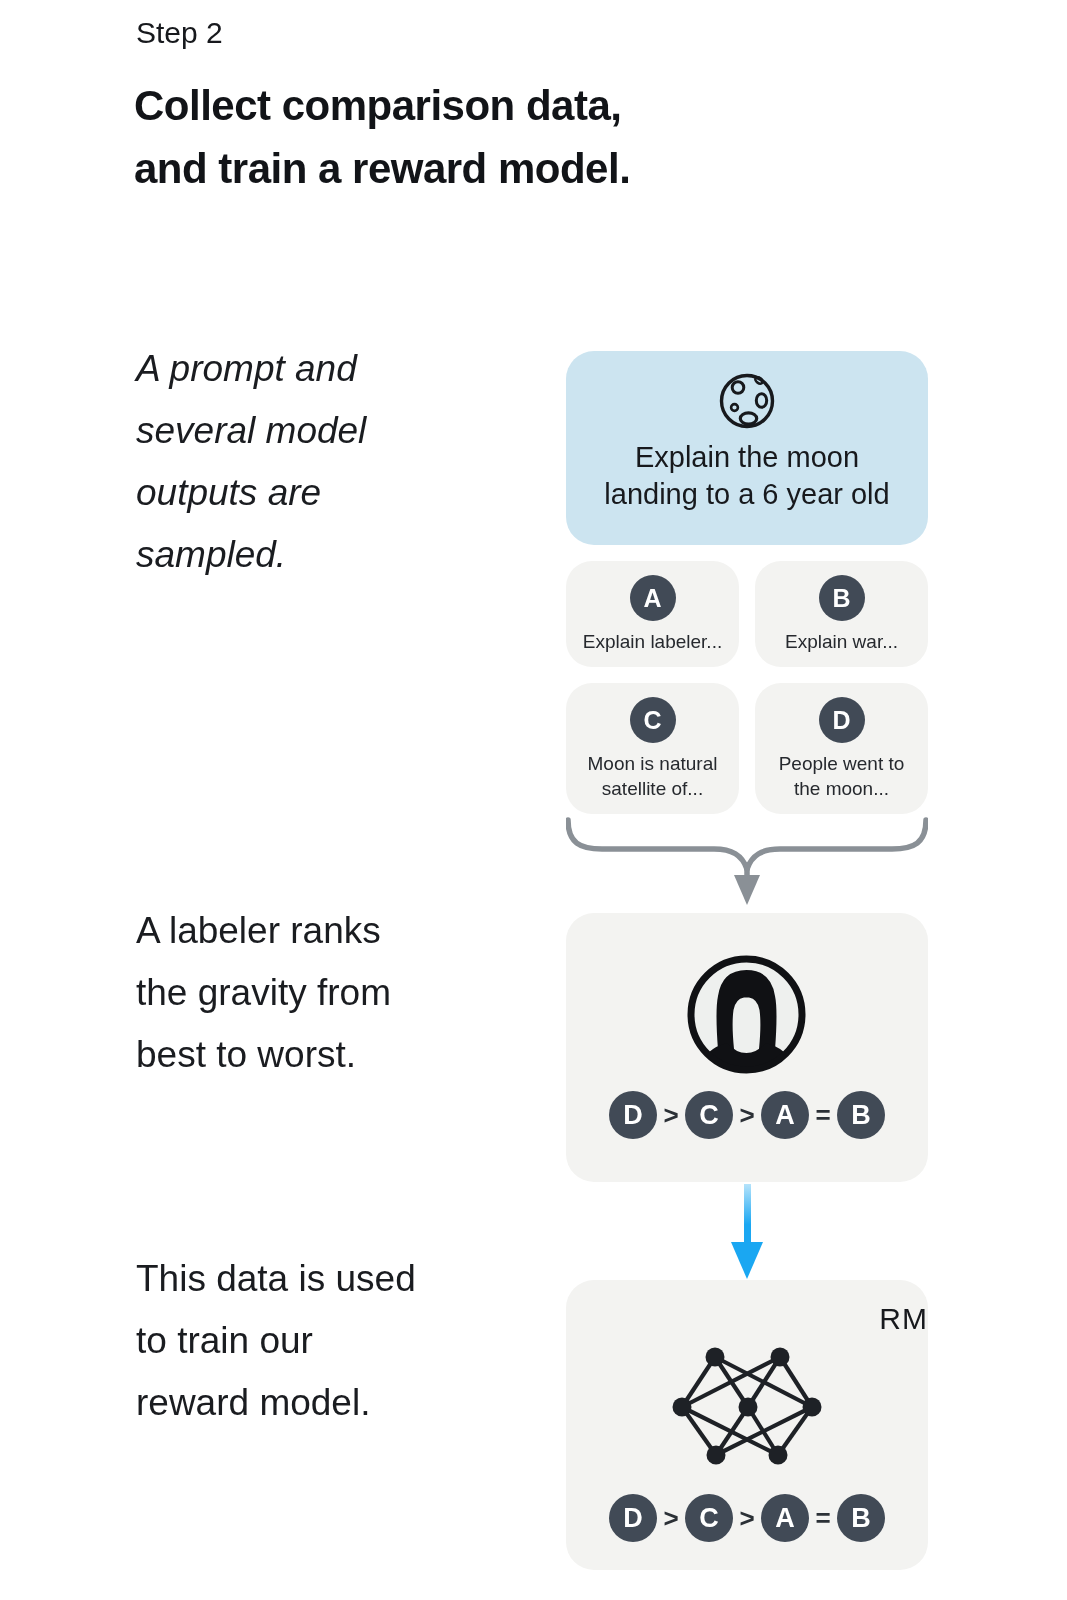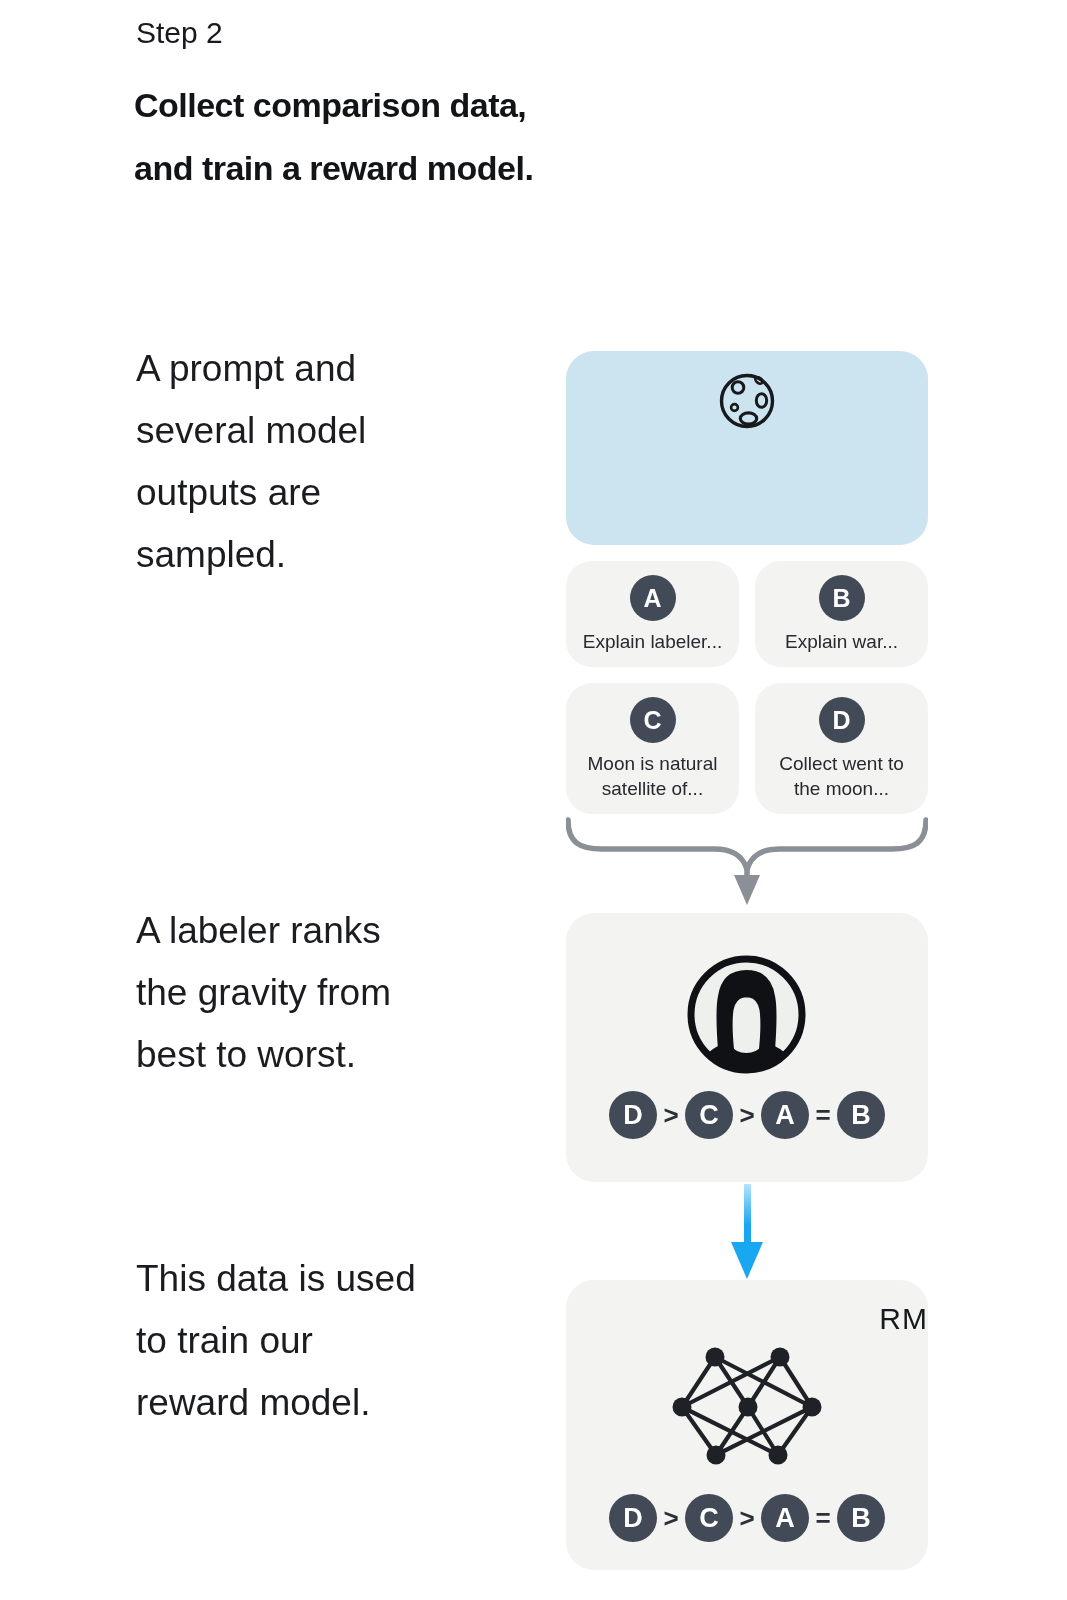--- a/index.html
+++ b/index.html
@@ -3,28 +3,28 @@
 <meta charset="utf-8">
 <style>
   html,body { margin:0; padding:0; background:#ffffff; }
   .page {
     position:relative; width:931px; height:1600px; background:#ffffff;
     font-family:"Liberation Sans", sans-serif; color:var(--text_primary,#17191d);
     overflow:hidden;
   }
   .step-label { position:absolute; left:136px; top:16px; font-size:30px; color:#17191d; }
   .page-title {
-    position:absolute; left:134px; top:74px; font-size:34px; font-weight:bold;
+    position:absolute; left:134px; top:74px; font-size:42px; font-weight:bold;
     line-height:63px; letter-spacing:-0.5px; white-space:pre-line; color:#121418;
   }
   .caption {
     position:absolute; left:136px; font-size:37px; line-height:62px;
     white-space:pre-line; color:#1a1c20; width:440px;
   }
-  #caption-1 { top:338px; }
+  #caption-1 { top:338px;font-style:italic; }
   #caption-2 { top:900px; }
   #caption-3 { top:1248px; }
 
   .prompt-card {
     position:absolute; left:566px; top:351px; width:362px; height:194px;
     background:var(--prompt_card_bg,#cce4f0); border-radius:28px;
     display:flex; flex-direction:column; align-items:center;
   }
   .prompt-card svg { margin-top:21px; }
   .prompt-text {
@@ -117,38 +117,40 @@
     <svg width="58" height="58" viewBox="0 0 58 58">
       <g fill="none" stroke="#17191d">
         <circle cx="29" cy="29" r="25.5" stroke-width="3.4"></circle>
         <circle cx="20" cy="15.5" r="5.8" stroke-width="3"></circle>
         <ellipse cx="41" cy="8.5" rx="4" ry="2.6" stroke-width="2.6" transform="rotate(35 41 8.5)"></ellipse>
         <ellipse cx="43.5" cy="28.5" rx="5.2" ry="6.8" stroke-width="3"></ellipse>
         <circle cx="16.5" cy="35.5" r="3.4" stroke-width="2.6"></circle>
         <ellipse cx="30.5" cy="46.5" rx="8.2" ry="5.6" stroke-width="3.2"></ellipse>
       </g>
     </svg>
+    <div class="prompt-text">Explain the moon
+landing to a 6 year old</div>
   </div>
 
   <div class="out-card" id="output-card-a">
     <div class="out-chip">A</div>
     <div class="out-text">Explain labeler...</div>
   </div>
   <div class="out-card" id="output-card-b">
     <div class="out-chip">B</div>
     <div class="out-text">Explain war...</div>
   </div>
   <div class="out-card" id="output-card-c">
     <div class="out-chip">C</div>
     <div class="out-text">Moon is natural
 satellite of...</div>
   </div>
   <div class="out-card" id="output-card-d">
     <div class="out-chip">D</div>
-    <div class="out-text">Collect went to
+    <div class="out-text">People went to
 the moon...</div>
   </div>
 
   <svg class="brace-svg" width="362" height="95" viewBox="0 0 362 95">
     <g fill="none" stroke="#8a9096" stroke-width="5.5" stroke-linecap="round">
       <path d="M 2 5 C 2 28, 14 34, 36 34 L 148 34 C 166 34, 176 40, 181 54"></path>
       <path d="M 360 5 C 360 28, 348 34, 326 34 L 214 34 C 196 34, 186 40, 181 54"></path>
       <path d="M 181 50 L 181 62"></path>
     </g>
     <polygon points="168,60 194,60 181,90" fill="#8a9096"></polygon>

